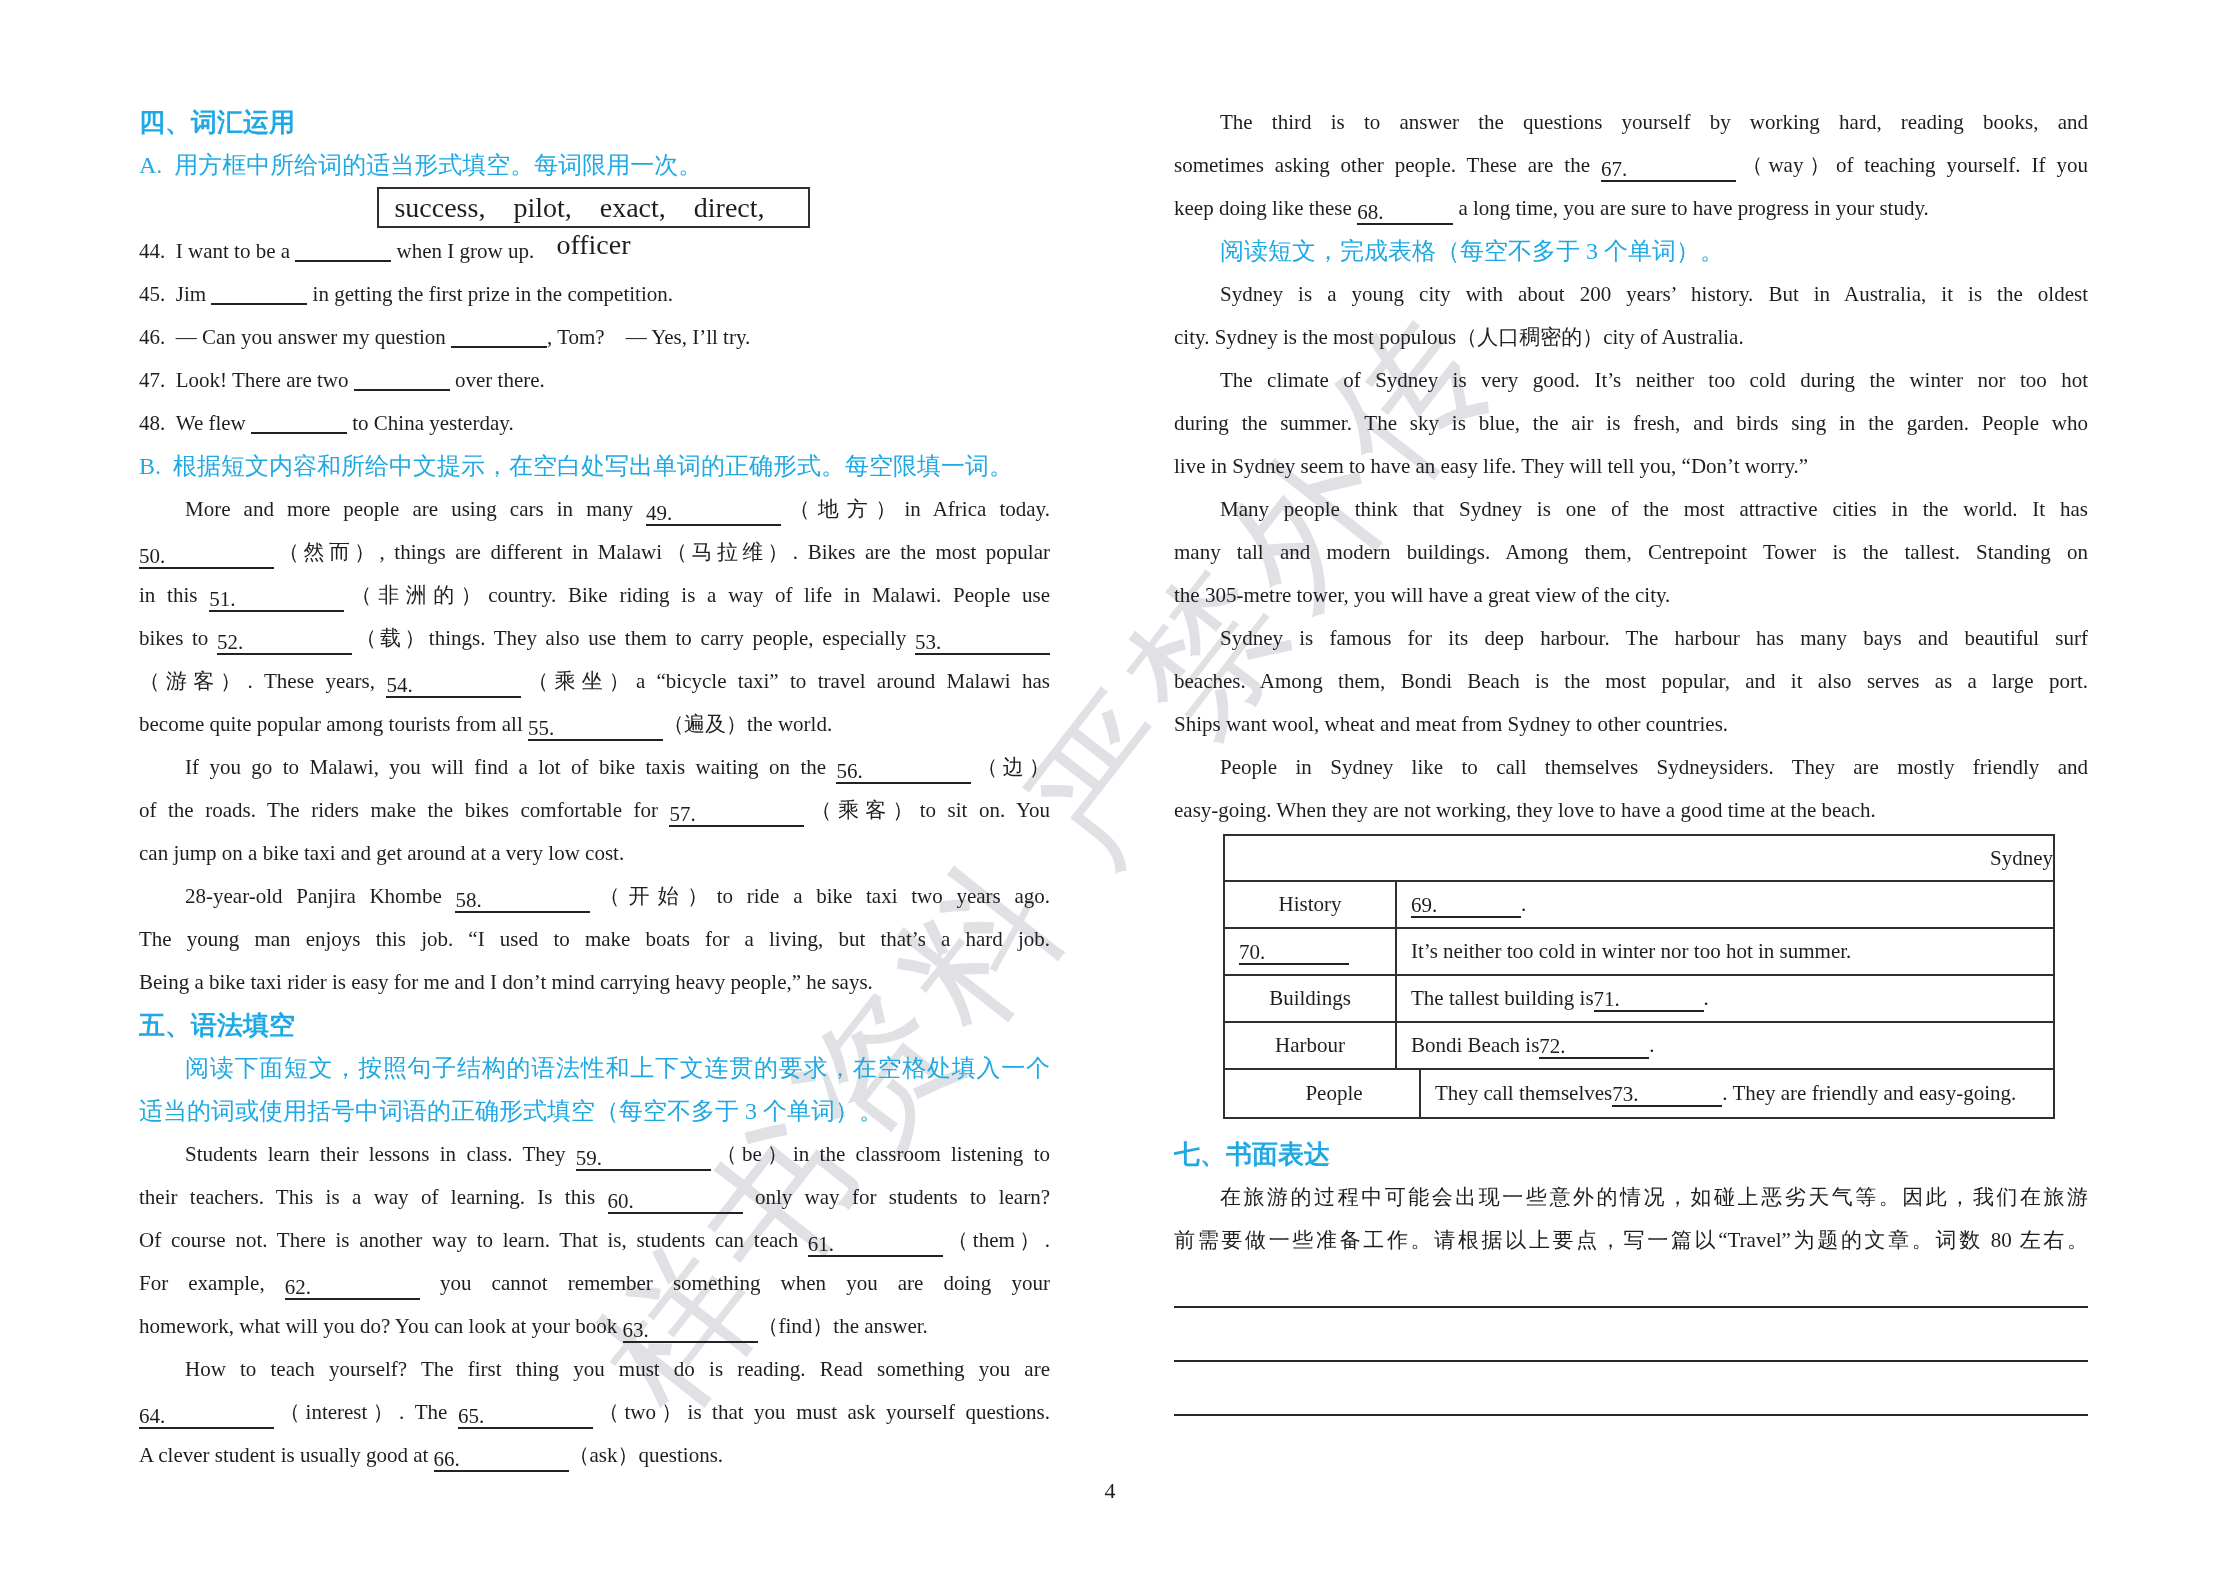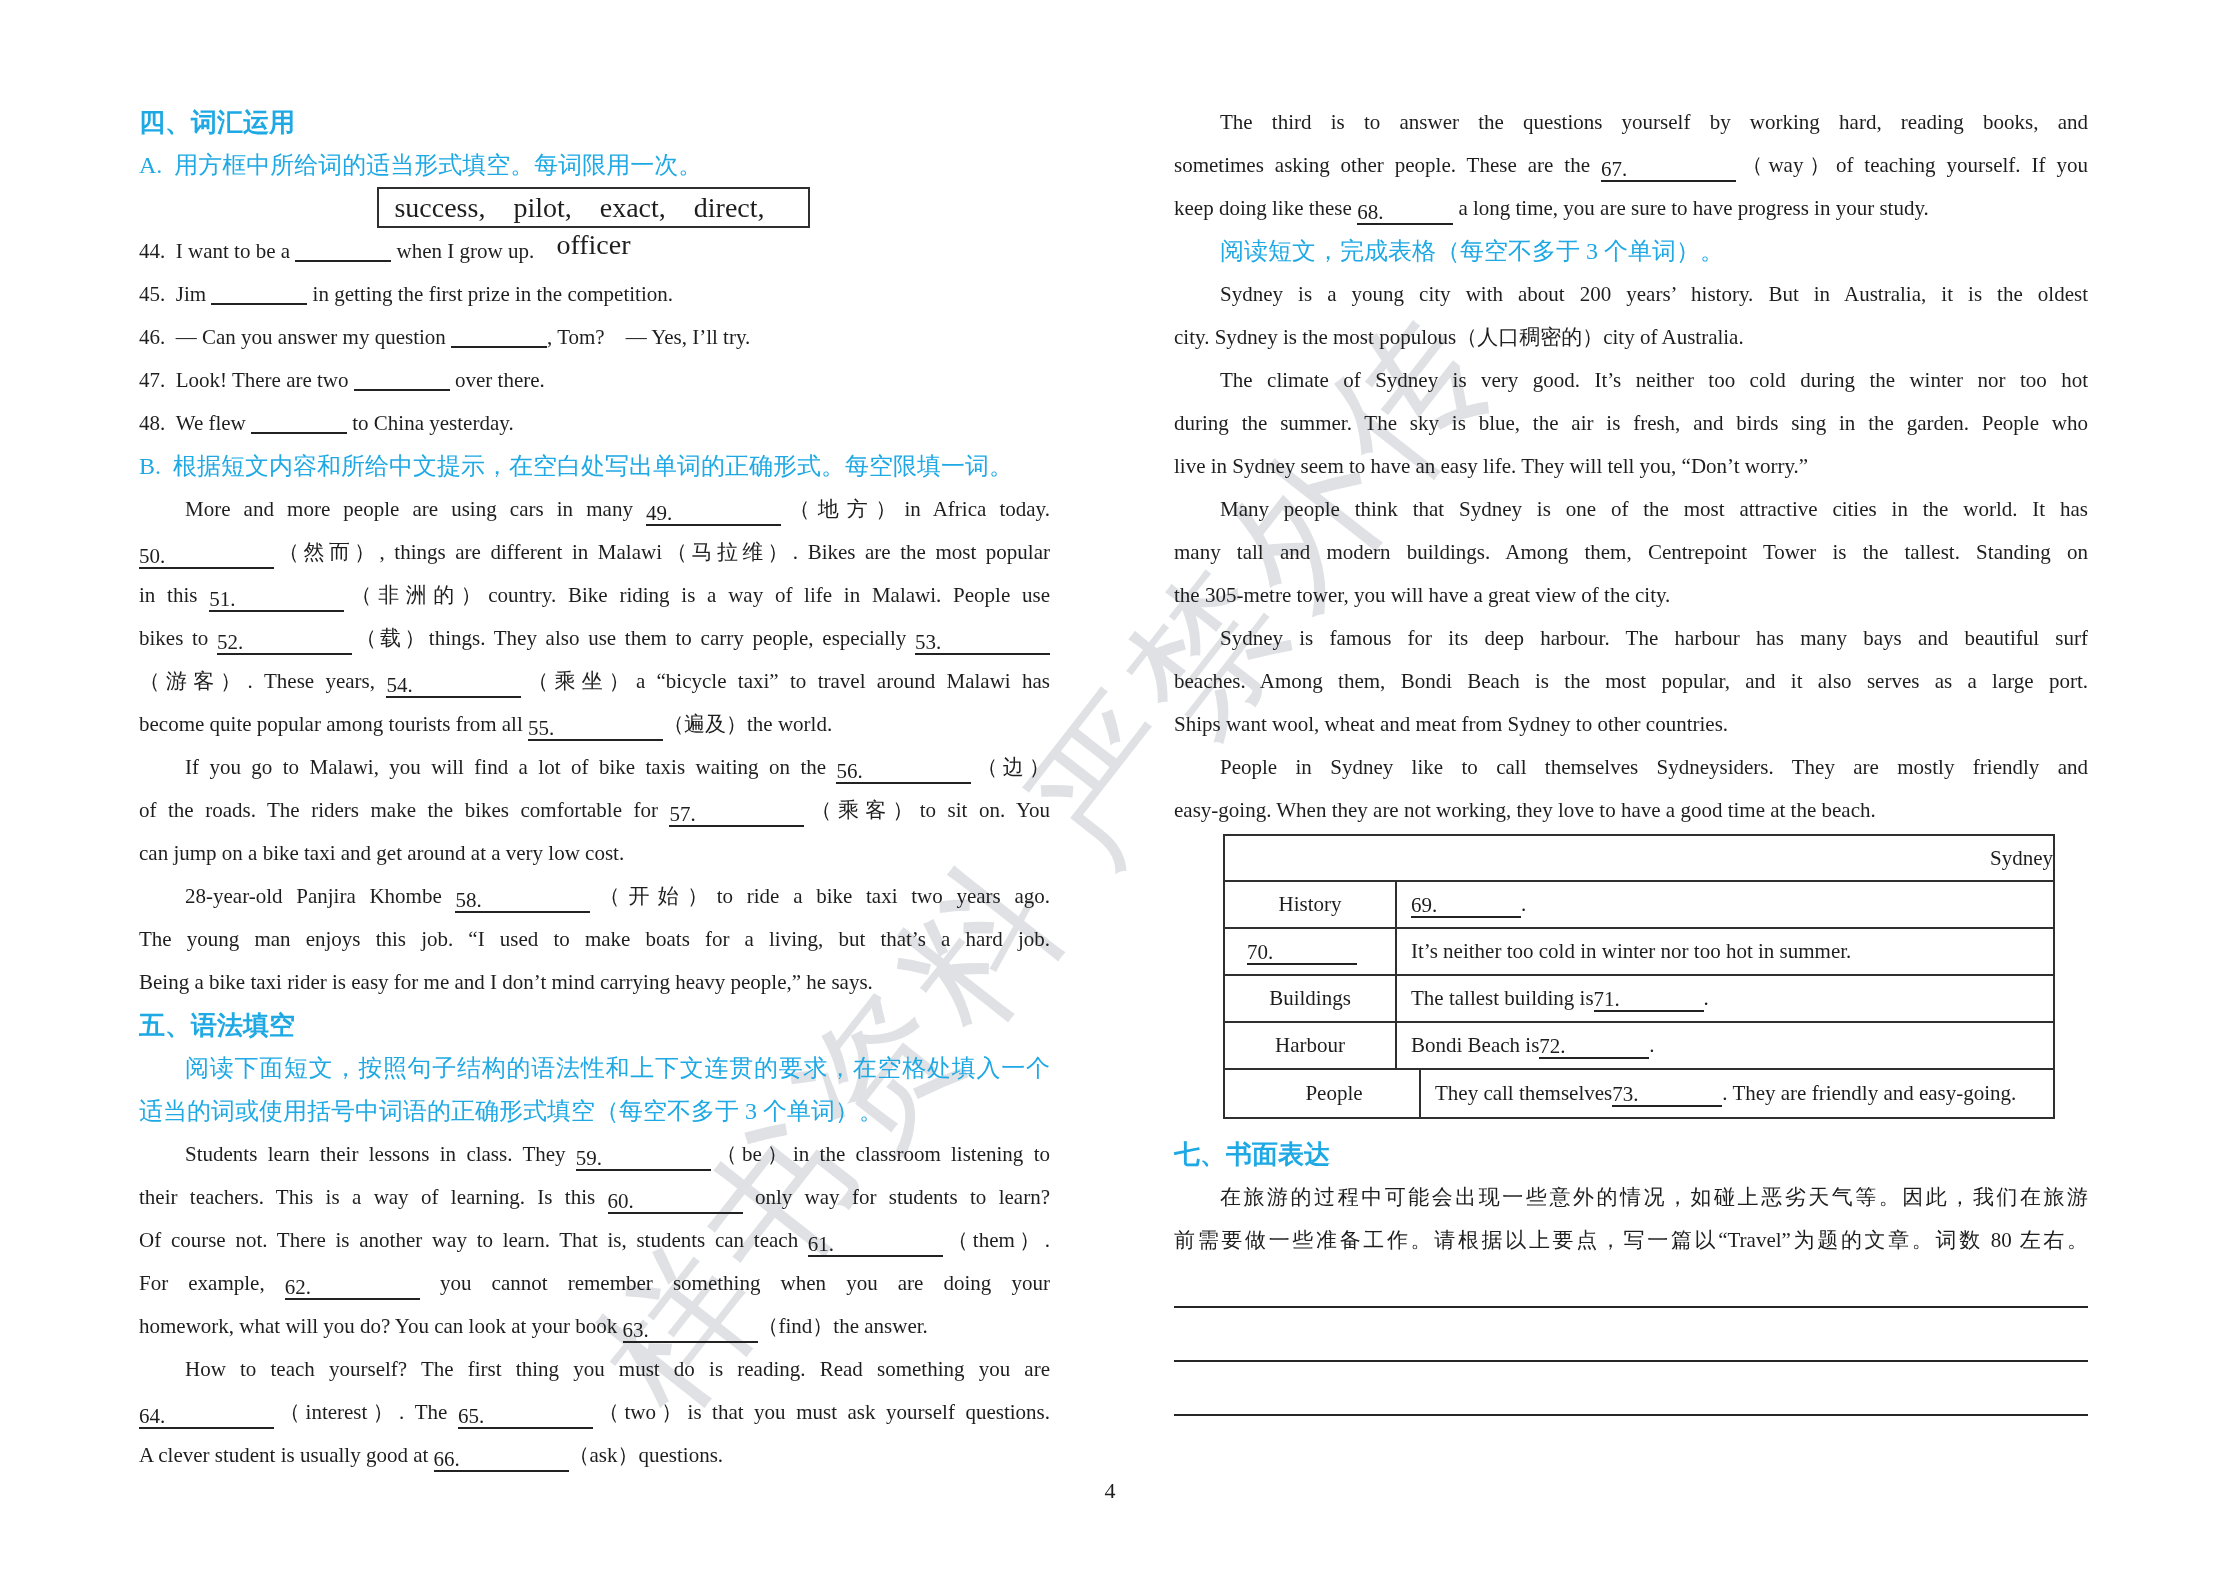--- a/index.html
+++ b/index.html
@@ -40,21 +40,21 @@
     box-sizing:border-box;margin:2px 0 0 49px;width:832px;
     border:2px solid var(--rule);font-size:21px;background:transparent;
   }
   .tblh{height:44px;line-height:44px;text-align:right;border-bottom:2px solid var(--rule);padding-left:46px;}
   .trow{display:flex;height:47px;box-sizing:border-box;border-bottom:2px solid var(--rule);}
   .trow:last-child{border-bottom:none;padding-left:24px;}
   .td1{
     width:172px;box-sizing:border-box;border-right:2px solid var(--rule);
     display:flex;align-items:center;justify-content:center;
   }
-  .td1.leftalign{justify-content:flex-start;padding-left:22px;}
+  .td1.leftalign{justify-content:flex-start;padding-left:14px;}
   .td2{flex:1;display:flex;align-items:center;padding-left:14px;}
   .writing{width:914px;}
   .wline{height:52px;border-bottom:2px solid #262626;}
   .wline:first-child{height:44px;}
   .pageno{
     position:absolute;left:0;top:1478px;width:2220px;text-align:center;
     font-size:22px;z-index:1;
   }
 </style>
 </head>

